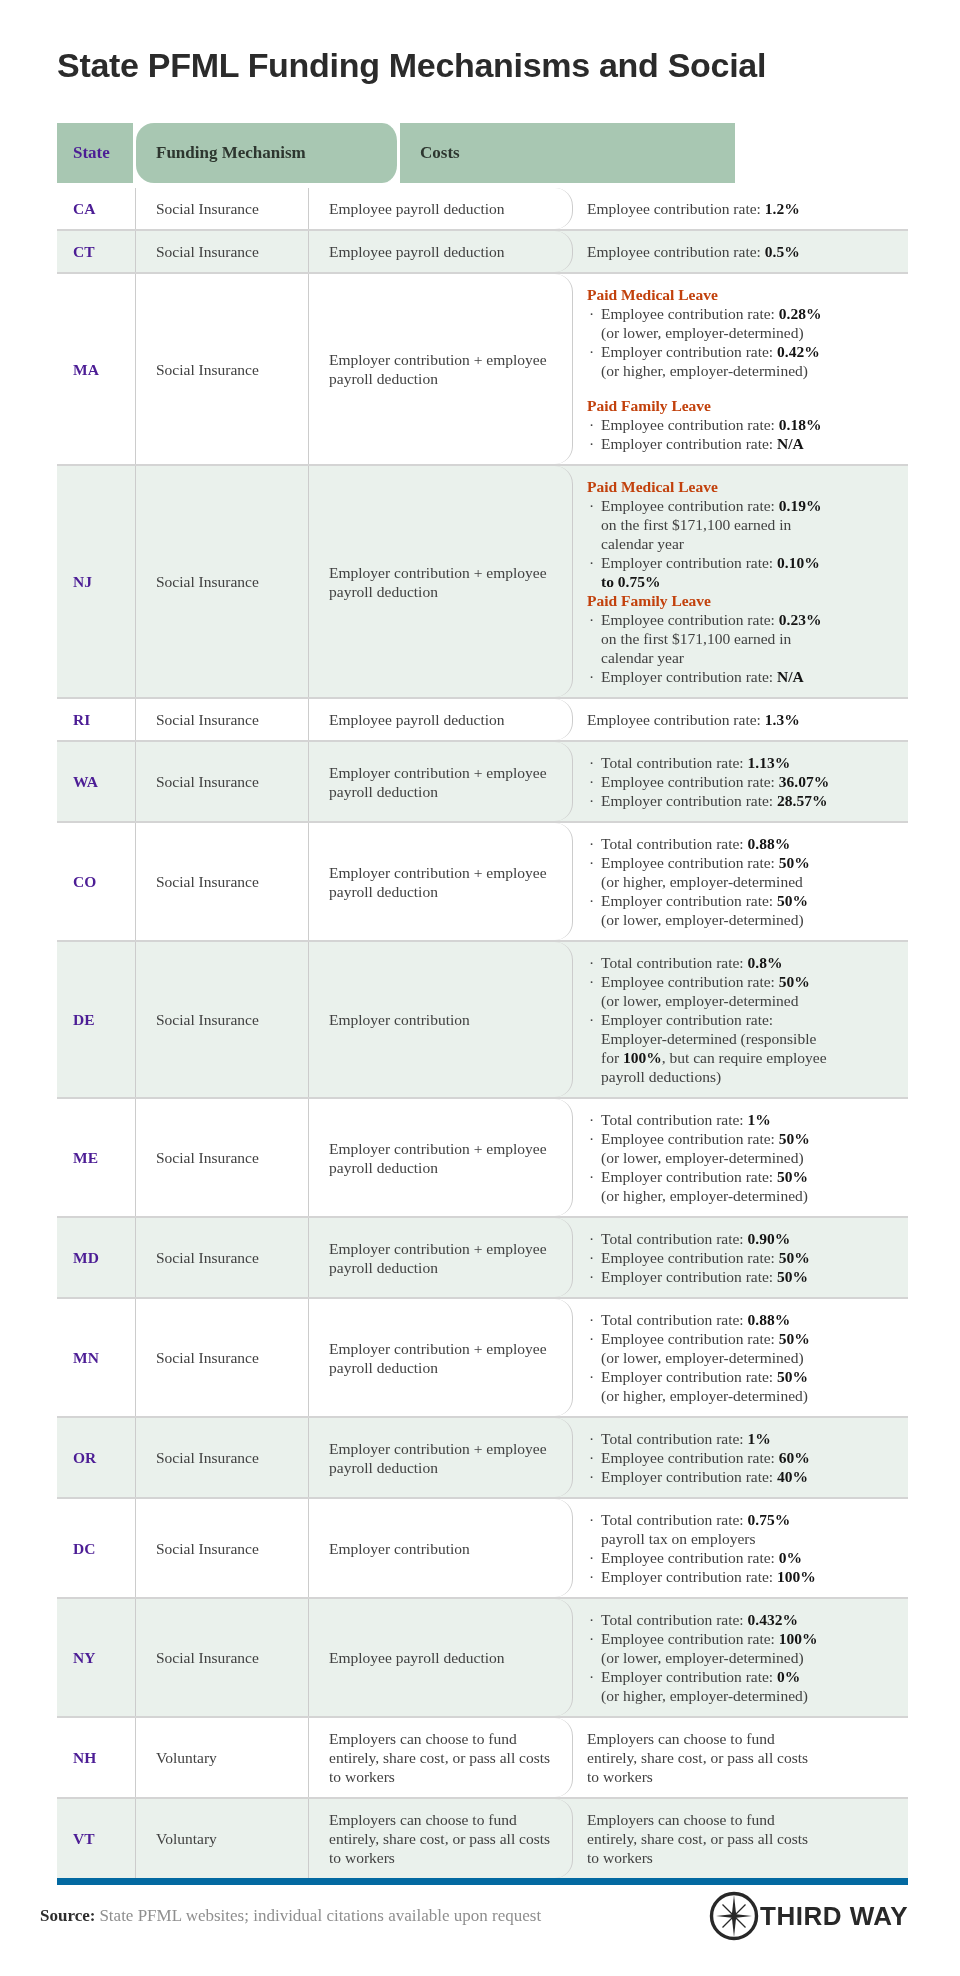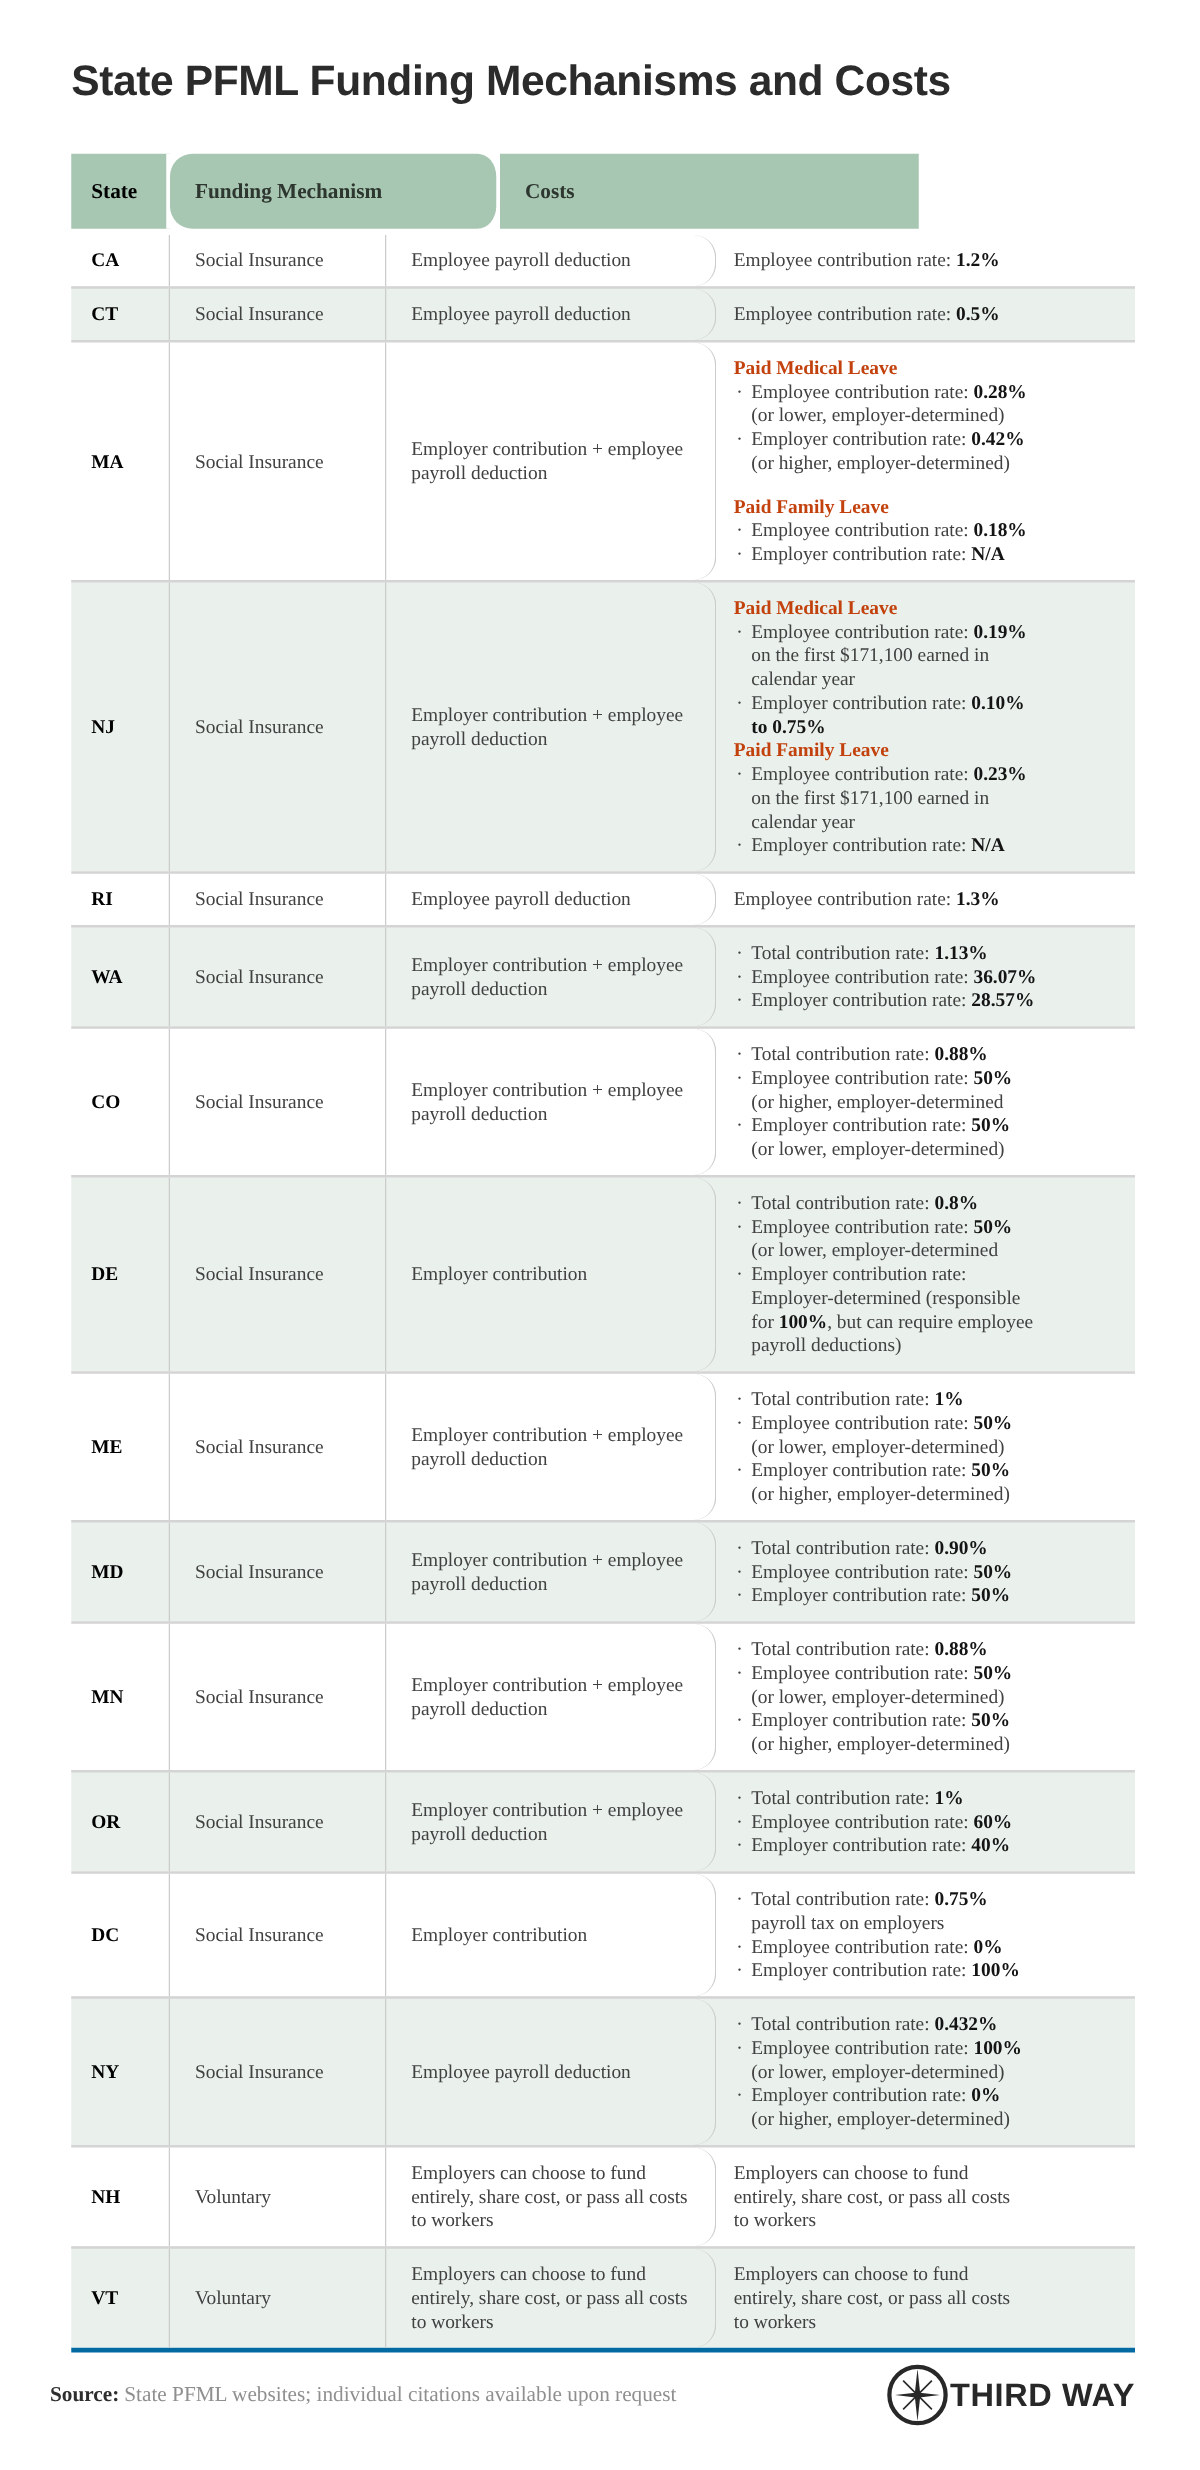--- a/index.html
+++ b/index.html
@@ -37,40 +37,40 @@
     display:flex;align-items:center;
     height:60px;
     font-weight:bold;
     font-size:17px;
     color:#2d362f;
     padding-left:20px;
     border-right:3px solid #ffffff;
   }
   .hcell:first-child{padding-left:16px;}
   .hcell:last-child{border-right:none;}
-  .tbody{border-bottom:4px solid #0369a1;}
+  .tbody{border-bottom:7px solid #0369a1;}
   .row{
     display:flex;
     border-top:2px solid #d4d4d4;
     background:#ffffff;
   }
   .row:first-child{border-top:none;}
   .row.tint{background:#eaf1ec;}
   .cell{
     box-sizing:border-box;
     border-right:1.5px solid #cccccc;
     padding:11px 10px 11px 20px;
     display:flex;
     flex-direction:column;
     justify-content:center;
     font-size:15.5px;
     line-height:19px;
   }
   .cell:last-child{border-right:none;}
-  .c-state{width:79px;padding-left:16px;font-weight:bold;color:#000000;}
+  .c-state{width:79px;padding-left:16px;font-weight:bold;color:#4c1d95;}
   .c-prog{width:173px;}
   .c-mech{width:264px;border-radius:18px;}
   .c-costs{width:335px;padding-left:14px;}
   .line{min-height:19px;line-height:19px;position:relative;}
   .line.bu{padding-left:14px;}
   .line.cont{padding-left:14px;}
   .line.gap{margin-top:16px;}
   .line.head{font-weight:bold;color:#c2410c;}
   .dot{position:absolute;left:2px;top:0;}
   b{color:#141414;}
@@ -91,21 +91,21 @@
     font-size:26px;
     letter-spacing:0.5px;
     color:#282828;
   }
 </style>
 </head>
 <body>
 
 <div class="page">
 
-  <h1 class="title">State PFML Funding Mechanisms and Costs</h1>
+  <h1 class="title">State PFML Funding Mechanisms and Social</h1>
 
   <div class="table">
     <div class="thead">
         <div class="hcell c-state" style="padding: 0px 0px 0px 16px;">State</div>
         <div class="hcell c-mech" style="padding: 0px 0px 0px 20px;">Funding Mechanism</div>
         <div class="hcell c-costs" style="padding: 0px 0px 0px 20px;">Costs</div>
       </div>
     <div class="tbody">
         <div class="row">
           <div class="cell c-state">

